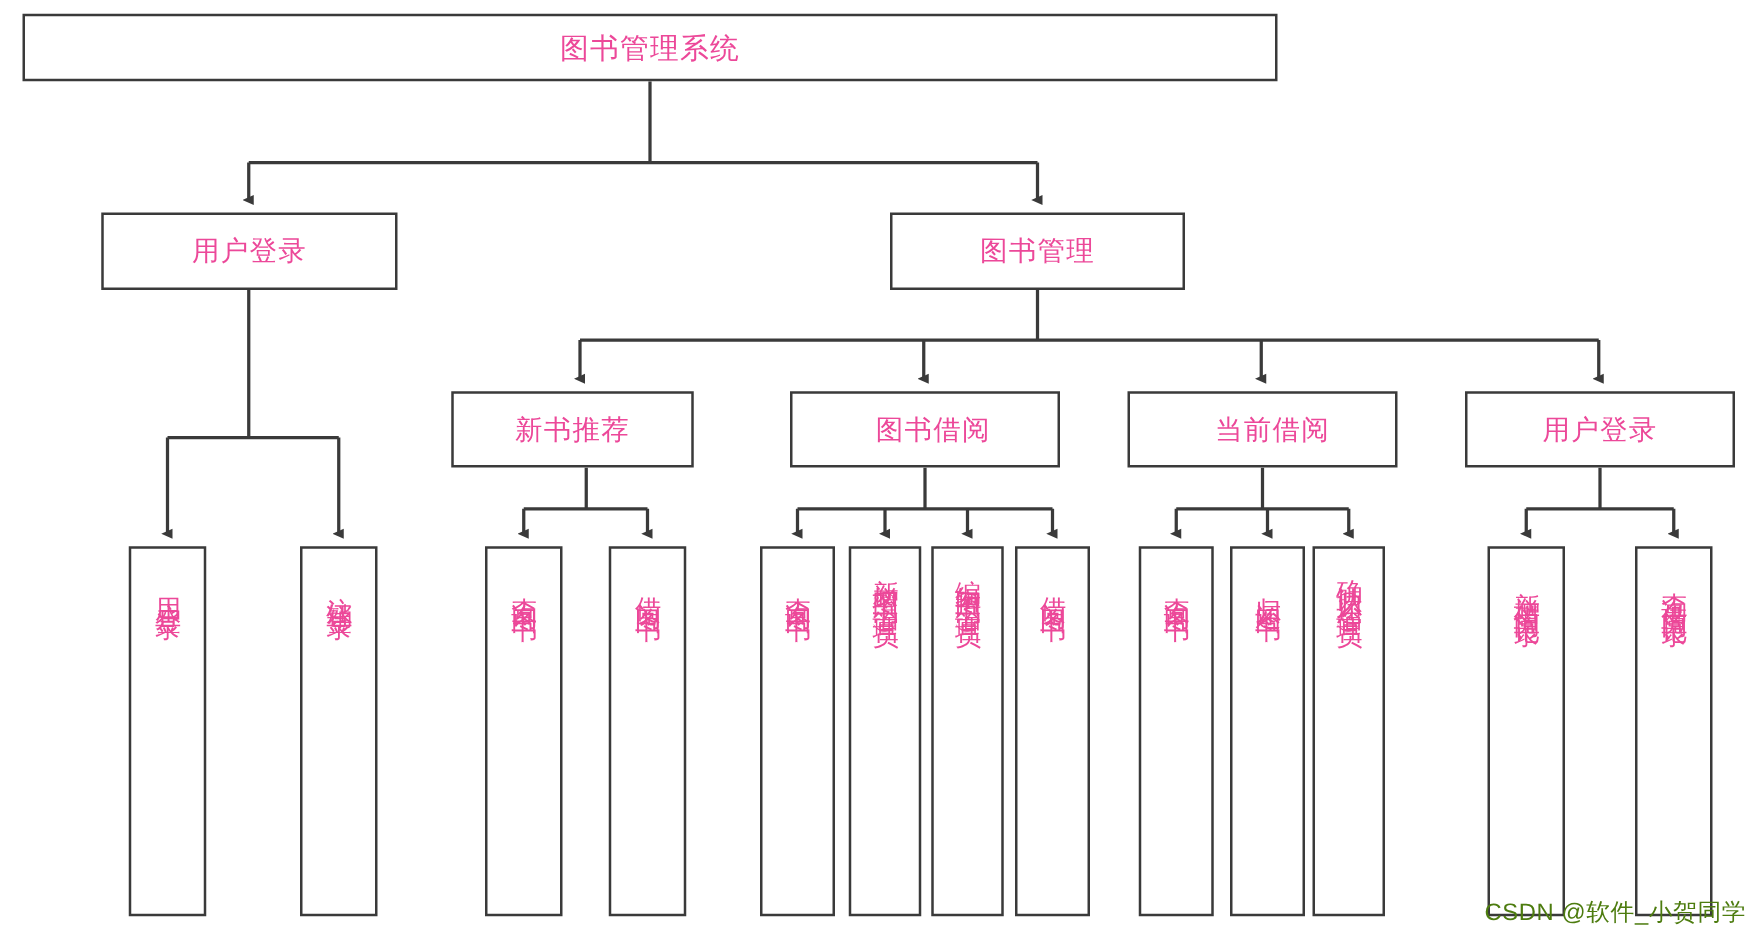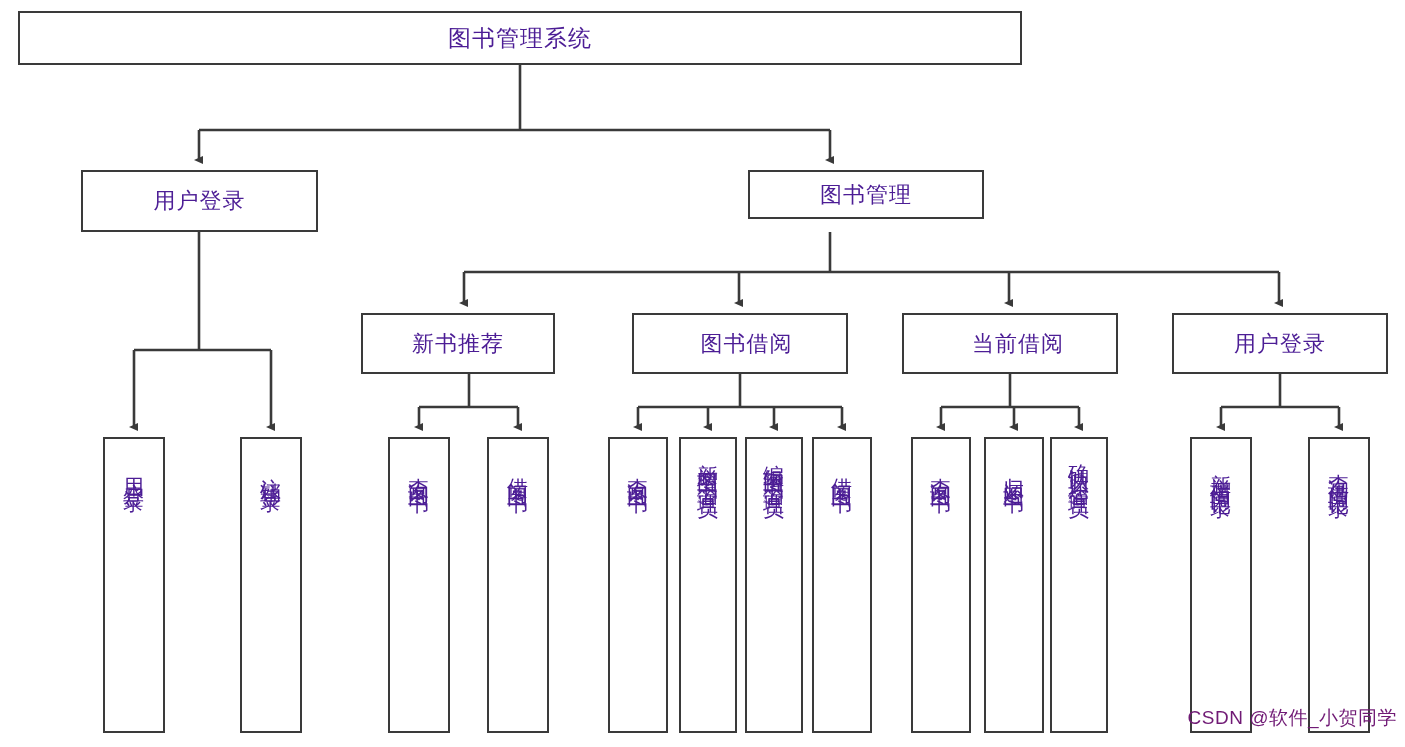--- a/index.html
+++ b/index.html
@@ -15,21 +15,21 @@
   #edges{position:absolute;left:0;top:0;width:1405px;height:747px;pointer-events:none;}
 
   .node{
     position:absolute;
     box-sizing:border-box;
     background:#ffffff;
     border:2.5px solid #3a3a3a;
     display:flex;
     align-items:center;
     justify-content:center;
-    color:#4c1d95;
+    color:#ec4899;
   }
   .node.h{          
     font-size:22px;
     letter-spacing:1px;
   }
   .node.root{font-size:23px;}
   .node.leaf{
     
     font-size:21px;
     padding-top:22px;
@@ -40,23 +40,23 @@
     writing-mode:vertical-rl;
     text-orientation:upright;
     letter-spacing:5px;
     line-height:1;
     white-space:nowrap;
     display:block;
   }
   .watermark{
     position:absolute;
     right:8px;
-    bottom:16px;
+    bottom:4px;
     font-size:19px;
-    color:#701a75;
+    color:#4d7c0f;
     white-space:nowrap;
     letter-spacing:0.5px;
   }
 </style>
 </head>
 <body>
 
 <div id="canvas">
 
   <svg id="edges" viewBox="0 0 1405 747" xmlns="http://www.w3.org/2000/svg">
@@ -111,21 +111,21 @@
     </g>
   </svg>
 
   <div class="node h root" style="left:18px;top:11px;width:1004px;height:54px;">
     <span>图书管理系统</span>
   </div>
 
   <div class="node h" style="left:81px;top:170px;width:237px;height:62px;">
     <span>用户登录</span>
   </div>
-  <div class="node h" style="left:748px;top:170px;width:236px;height:49px;">
+  <div class="node h" style="left:712px;top:170px;width:236px;height:62px;">
     <span>图书管理</span>
   </div>
 
   <div class="node h" style="left:361px;top:313px;width:194px;height:61px;">
     <span>新书推荐</span>
   </div>
   <div class="node h" style="left:632px;top:313px;width:216px;height:61px;padding-left:13px;">
     <span>图书借阅</span>
   </div>
   <div class="node h" style="left:902px;top:313px;width:216px;height:61px;padding-left:16px;">

